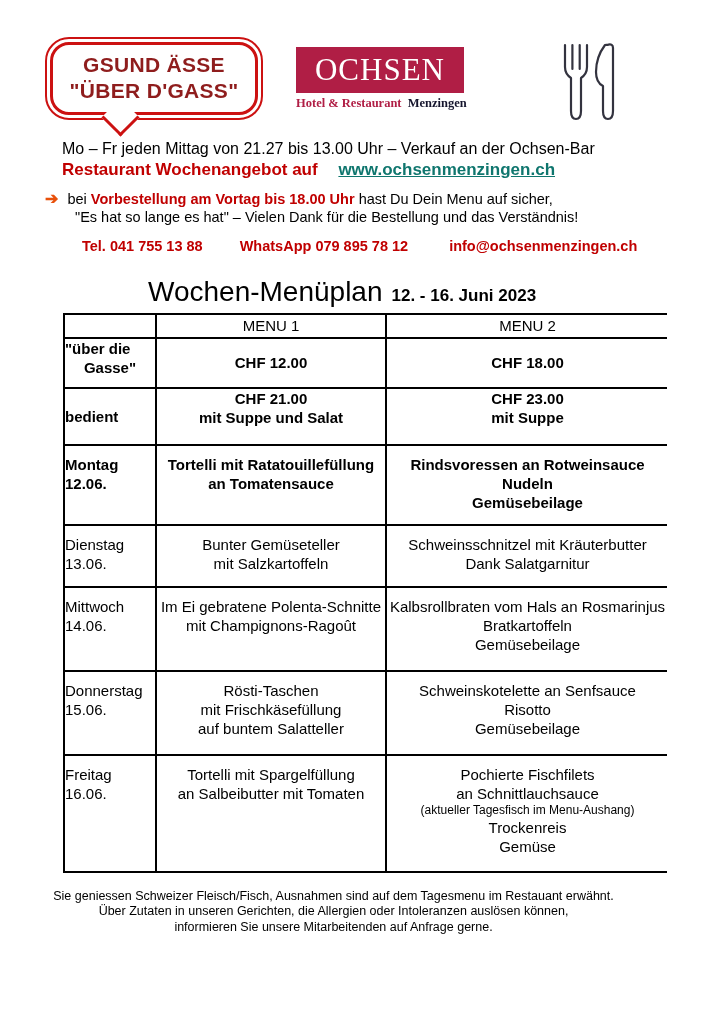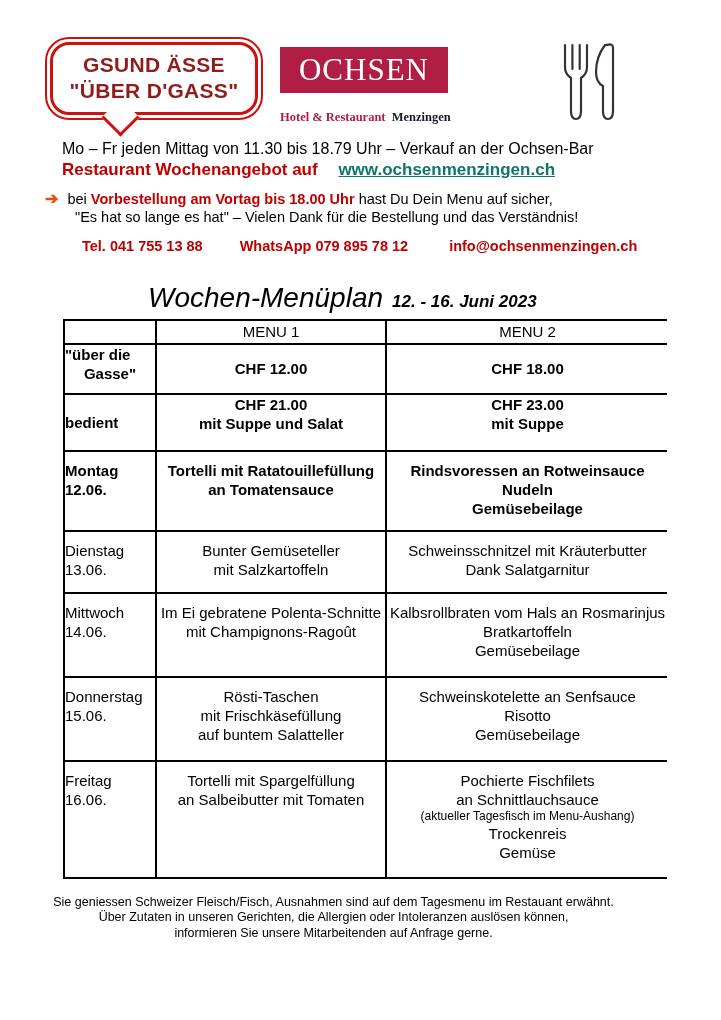--- a/index.html
+++ b/index.html
@@ -11,24 +11,24 @@
 
   .bubble { position:absolute; left:45px; top:37px; width:208px;
             border:2px solid #cc1111; border-radius:24px; padding:3px; background:#fff; }
   .bubble-inner { border:3px solid #cc1111; border-radius:19px; padding:7px 2px 9px;
                   text-align:center; font-weight:bold; font-size:21px; line-height:1.22;
                   color:#8f1d1d; letter-spacing:0.3px; }
   .bubble-tail { position:absolute; left:60px; bottom:-13px; width:24px; height:24px;
                  background:#fff; border-right:3px solid #cc1111; border-bottom:3px solid #cc1111;
                  transform:rotate(45deg); }
 
-  .brand { position:absolute; left:280px; top:47px; width:168px; text-align:center; }
+  .brand { position:absolute; left:296px; top:47px; width:168px; text-align:center; }
   .brand-box { background:#b01e45; color:#fff; font-family:"Liberation Serif", serif;
                font-size:31px; line-height:46px; height:46px; letter-spacing:1px; }
-  .brand-sub { margin-top:17px; font-family:"Liberation Serif", serif; font-size:12.5px;
+  .brand-sub { margin-top:3px; font-family:"Liberation Serif", serif; font-size:12.5px;
                font-weight:bold; white-space:nowrap; }
   .brand-sub-red { color:#b01e45; }
   .brand-sub-dark { color:#16162e; margin-left:3px; }
 
   .cutlery { position:absolute; left:552px; top:40px; }
 
   
   .intro { padding-left:62px; }
   .l1 { margin:0; font-size:16px; }
   .l2 { margin:2px 0 0; font-size:17px; font-weight:bold; }
@@ -36,21 +36,21 @@
   .bold { font-weight:bold; }
   .link { color:#0f766e; text-decoration:underline; margin-left:16px; cursor:pointer; }
   .l3 { margin:9px 0 0 -17px; font-size:14.5px; }
   .arrow { color:#e8500a; font-weight:bold; font-size:16px; margin-right:5px; }
   .l4 { margin:1px 0 0 13px; font-size:14.5px; }
   .contact { margin:13px 0 0 20px; font-size:14.5px; font-weight:bold; color:#c00000; display:flex; }
   .contact .c-tel { margin-right:37px; }
   .contact .c-wa  { margin-right:41px; }
 
   
-  .title { margin:29px 0 5px 148px; font-weight:normal; font-size:28px; line-height:1.1;font-style:italic; }
+  .title { margin:23px 0 5px 148px; font-weight:normal; font-size:28px; line-height:1.1; }
   .title-dates { font-size:17px; font-weight:bold; margin-left:9px; }
 
   
   .menu-table { border-collapse:collapse; margin:4px 0 0 63px; table-layout:fixed; width:605px; }
   .menu-table td { border:2px solid #000; padding:0; font-size:15px; line-height:19px; overflow:hidden; }
   .c-day { text-align:left; padding-left:6px; }
   .c-menu { text-align:center; }
   .r-head td { height:22px; text-align:center; vertical-align:middle; }
   .r-gasse   { height:50px; }
   .r-bedient { height:57px; }
@@ -93,21 +93,21 @@
       <svg width="72" height="88" viewBox="0 0 72 88" fill="none" stroke="#33333f" stroke-width="2.2" stroke-linecap="round" stroke-linejoin="round">
         <path d="M13,5 V27 C13,33 16,36 19,38 L19,71 C19,76 21,79 24,79 C27,79 29,76 29,71 L29,38 C32,36 35,33 35,27 V5"></path>
         <path d="M20.4,5 V29"></path>
         <path d="M27.7,5 V29"></path>
         <path d="M53,5 C47,13 44,23 44,32 C44,40 47,44 51,46 L51,71 C51,76 53,79 56,79 C59,79 61,76 61,71 V8 C61,5 59,4 56.5,4.6 C55.3,4.9 54,4.8 53,5 Z"></path>
       </svg>
     </div>
   </div>
 
   <div class="intro">
-    <p class="l1">Mo – Fr jeden Mittag von 11.30 bis 18.79 Uhr – Verkauf an der Ochsen-Bar</p>
+    <p class="l1">Mo – Fr jeden Mittag von 21.27 bis 13.00 Uhr – Verkauf an der Ochsen-Bar</p>
     <p class="l2">
       <span class="red">Restaurant Wochenangebot auf</span>
       <a class="link">www.ochsenmenzingen.ch</a>
     </p>
     <p class="l3">
       <span class="arrow">➔</span>
       <span>bei</span>
       <span class="red bold">Vorbestellung am Vortag bis 18.00 Uhr</span>
       <span>hast Du Dein Menu auf sicher,</span>
     </p>

